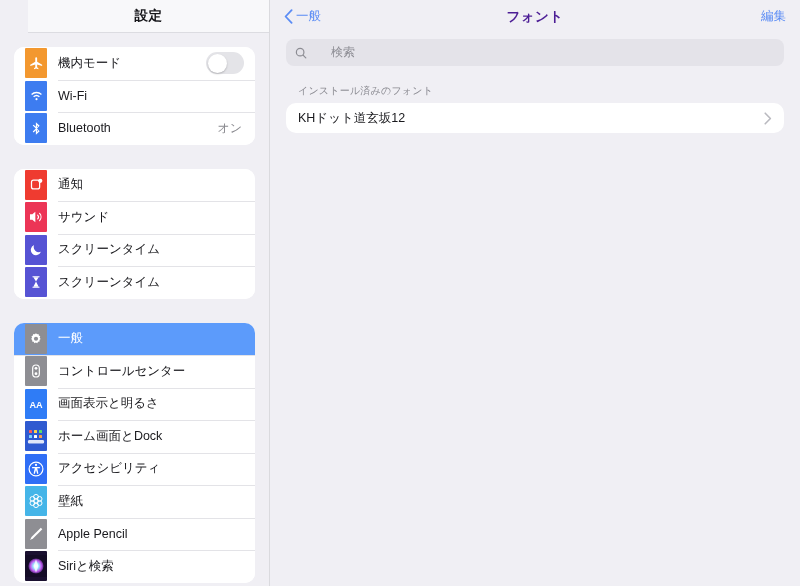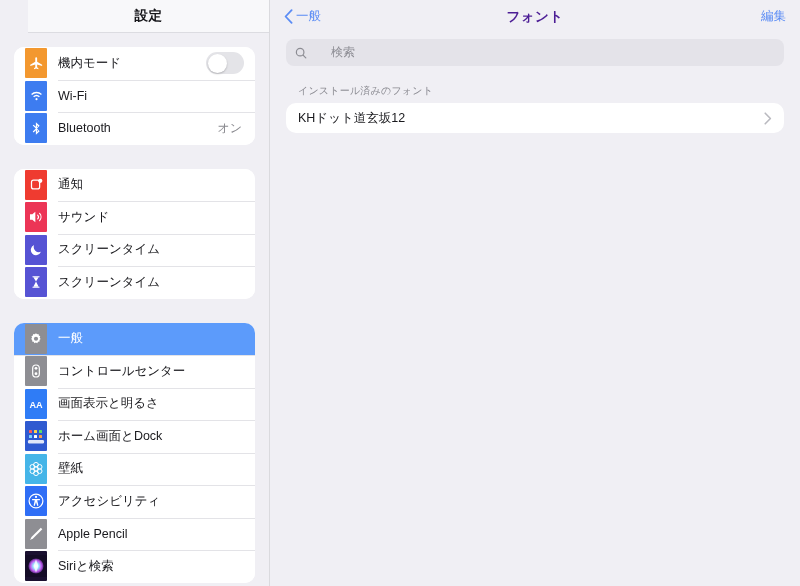--- a/index.html
+++ b/index.html
@@ -360,45 +360,45 @@
                 <rect x="9" y="10" width="3" height="3" rx="0.6" fill="#ffffff"></rect>
                 <rect x="14" y="10" width="3" height="3" rx="0.6" fill="#ff9f4d"></rect>
                 <rect x="3" y="15" width="16" height="3.4" rx="1.2" fill="#ffffff" opacity="0.85"></rect>
               </g>
             </svg>
           </span>
           <span class="row-label">ホーム画面とDock</span>
         </div>
 
         <div class="row">
+          <span class="row-icon" style="background:#2f6ef6;">
+            <svg width="18" height="18" viewBox="0 0 24 24">
+              <circle cx="12" cy="12" r="9.2" fill="none" stroke="#fff" stroke-width="1.6"></circle>
+              <circle cx="12" cy="6.6" r="1.5" fill="#fff"></circle>
+              <path fill="#fff" d="M6.8 9.3h10.4v1.6h-3.6l1.6 7.2-1.5.4-1.7-5.3-1.7 5.3-1.5-.4 1.6-7.2H6.8z"></path>
+            </svg>
+          </span>
+          <span class="row-label">アクセシビリティ</span>
+        </div>
+
+        <div class="row">
           <span class="row-icon" style="background:#45b5e8;">
             <svg width="18" height="18" viewBox="0 0 24 24">
               <g fill="none" stroke="#fff" stroke-width="1.3">
                 <circle cx="12" cy="12" r="3.2"></circle>
                 <circle cx="12" cy="6.4" r="3.2"></circle>
                 <circle cx="12" cy="17.6" r="3.2"></circle>
                 <circle cx="7.2" cy="9.2" r="3.2"></circle>
                 <circle cx="16.8" cy="9.2" r="3.2"></circle>
                 <circle cx="7.2" cy="14.8" r="3.2"></circle>
                 <circle cx="16.8" cy="14.8" r="3.2"></circle>
               </g>
             </svg>
           </span>
           <span class="row-label">壁紙</span>
-        </div>
-
-        <div class="row">
-          <span class="row-icon" style="background:#2f6ef6;">
-            <svg width="18" height="18" viewBox="0 0 24 24">
-              <circle cx="12" cy="12" r="9.2" fill="none" stroke="#fff" stroke-width="1.6"></circle>
-              <circle cx="12" cy="6.6" r="1.5" fill="#fff"></circle>
-              <path fill="#fff" d="M6.8 9.3h10.4v1.6h-3.6l1.6 7.2-1.5.4-1.7-5.3-1.7 5.3-1.5-.4 1.6-7.2H6.8z"></path>
-            </svg>
-          </span>
-          <span class="row-label">アクセシビリティ</span>
         </div>
 
         <div class="row">
           <span class="row-icon" style="background:#8e8e93;">
             <svg width="20" height="20" viewBox="0 0 24 24">
               <path fill="#fff" d="M17.8 4.4 19.6 6.2 8.4 17.4 4.9 19.1l1.7-3.5z"></path>
             </svg>
           </span>
           <span class="row-label">Apple Pencil</span>
         </div>

